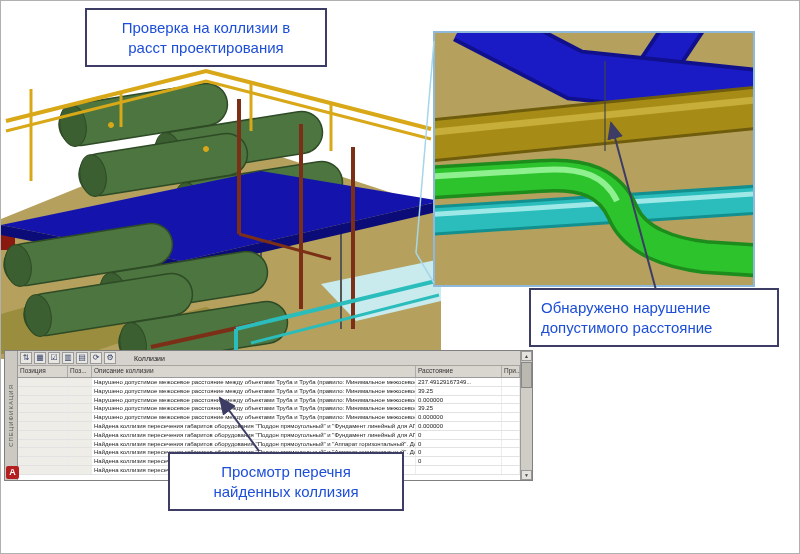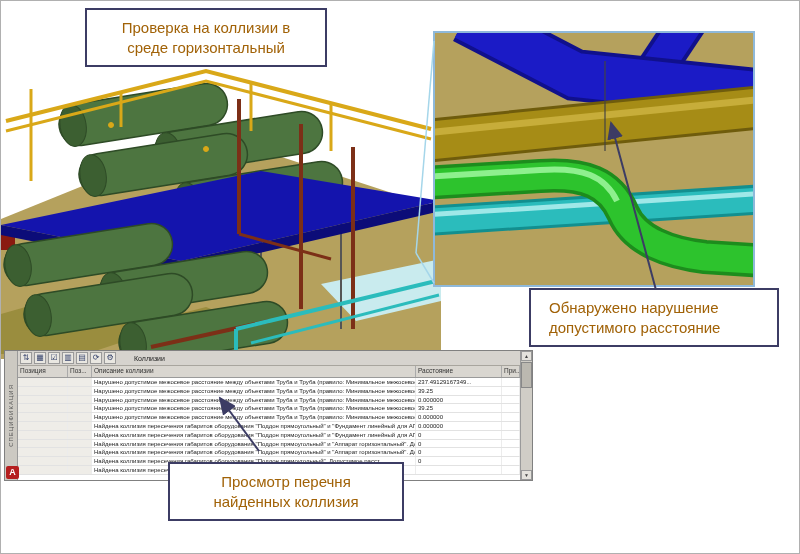--- a/index.html
+++ b/index.html
@@ -11,24 +11,24 @@
   *{box-sizing:border-box;margin:0;padding:0;}
   body{background:#888;font-family:"Liberation Sans",sans-serif;}
   .page{position:relative;width:800px;height:554px;background:#ffffff;
         border:1px solid #b0b0b0;overflow:hidden;}
   .scene{position:absolute;left:0;top:28px;width:440px;height:330px;z-index:1;}
   .inset{position:absolute;left:432px;top:30px;width:322px;height:256px;
          border:2px solid var(--insetborder);background:var(--ground);z-index:2;}
   .inset svg{display:block;width:318px;height:252px;}
   .overlay{position:absolute;left:0;top:0;width:800px;height:554px;z-index:4;pointer-events:none;}
   .callout{position:absolute;background:#fff;border:2px solid var(--callout);
-           color:#a16207;font-size:15px;line-height:1.3;padding:8px 18px;z-index:5;}
+           color:#1d4ed8;font-size:15px;line-height:1.3;padding:8px 10px;z-index:5;}
   .callout-top{left:84px;top:7px;width:242px;text-align:center;}
   .callout-right{left:528px;top:287px;width:250px;text-align:left;}
-  .callout-bottom{left:167px;top:451px;width:236px;text-align:center;margin-top:10px;}
+  .callout-bottom{left:167px;top:451px;width:236px;text-align:center;}
   
   .panel{position:absolute;left:3px;top:349px;width:529px;height:131px;
          background:#d6d3ce;border:1px solid #808080;z-index:3;display:flex;}
   .side{width:13px;background:#ccc9c2;border-right:1px solid #9a9a9a;
         position:relative;display:flex;align-items:center;justify-content:center;}
   .vtext{writing-mode:vertical-rl;transform:rotate(180deg);font-size:6px;
          letter-spacing:1px;color:#555;white-space:nowrap;}
   .panel-main{flex:1;display:flex;flex-direction:column;min-width:0;}
   .toolbar{height:15px;display:flex;align-items:center;padding:1px 2px;
            background:#d6d3ce;border-bottom:1px solid #a8a59e;}
@@ -290,21 +290,21 @@
     <g style="stroke:var(--fan)" stroke-width="1.5">
       <line x1="415" y1="252" x2="433" y2="40"></line>
       <line x1="415" y1="252" x2="433" y2="282"></line>
     </g>
     <line x1="655" y1="289" x2="610" y2="122" style="stroke:var(--callout)" stroke-width="2" marker-end="url(#ah)"></line>
     <line x1="258" y1="450" x2="219" y2="397" style="stroke:var(--callout)" stroke-width="2" marker-end="url(#ah)"></line>
   </svg>
 
   <div class="callout callout-top">
     <div>Проверка на коллизии в</div>
-    <div>среде горизонтальный</div>
+    <div>расст проектирования</div>
   </div>
   <div class="callout callout-right">
     <div>Обнаружено нарушение</div>
     <div>допустимого расстояние</div>
   </div>
   <div class="callout callout-bottom">
     <div>Просмотр перечня</div>
     <div>найденных коллизия</div>
   </div>
 

